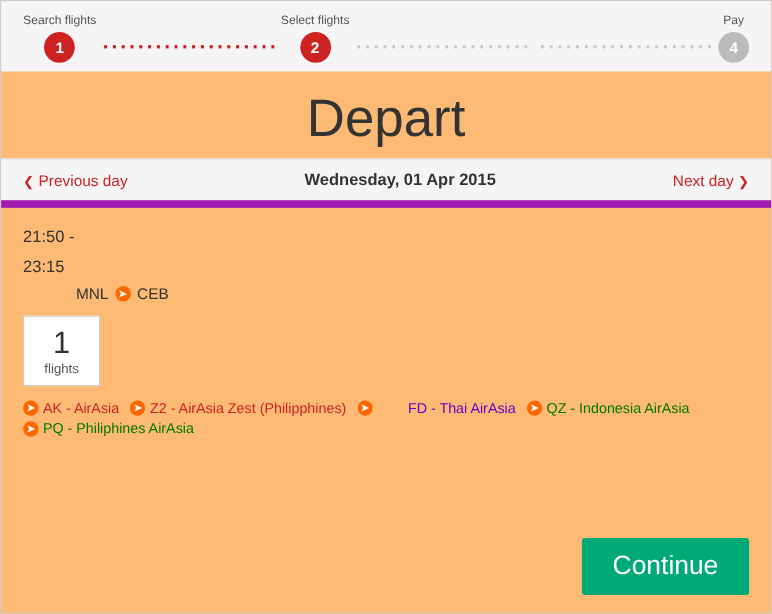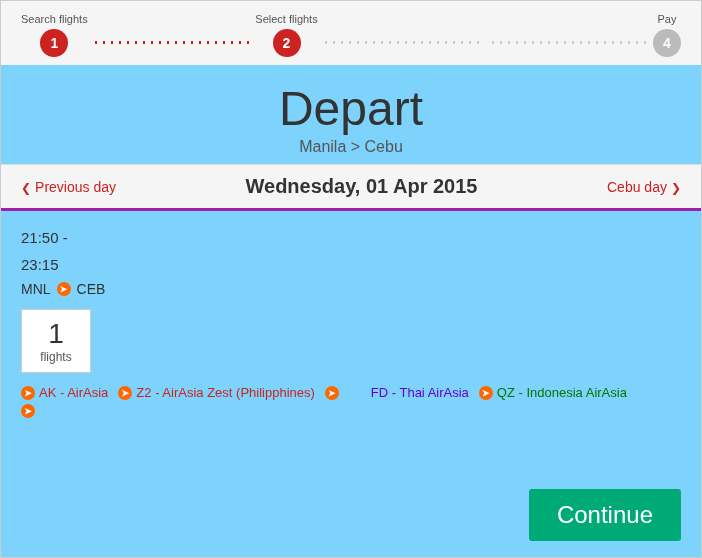--- a/index.html
+++ b/index.html
@@ -7,21 +7,21 @@
       font-family: Arial, sans-serif;
       background: #f0f0f0;
       display: flex;
       justify-content: center;
       align-items: center;
       min-height: 100vh;
     }
     .container {
       width: 702px;
       min-height: 558px;
-      background: #7dd3fc;
+      background: #fdba74;
       border: 1px solid #ccc;
       display: flex;
       flex-direction: column;
     }
     
     .progress-bar {
       background: #f5f5f5;
       padding: 12px 20px 8px 20px;
       display: flex;
       align-items: center;
@@ -85,56 +85,57 @@
       color: #555;
       margin-top: 2px;
     }
     
     .date-nav {
       display: flex;
       justify-content: space-between;
       align-items: center;
       padding: 10px 20px;
       border-top: 1px solid #ddd;
-      border-bottom: 3px solid #a21caf;
+      border-bottom: 7px solid #a21caf;
       background: #f5f5f5;
     }
     .nav-btn {
       color: #cc2222;
       font-size: 14px;
       cursor: pointer;
       display: flex;
       align-items: center;
       gap: 4px;
     }
     .nav-arrow-left::before { content: '❮'; font-size: 12px; }
     .nav-arrow-right::after { content: '❯'; font-size: 12px; }
     .date-label {
       font-weight: bold;
-      font-size: 20px;
+      font-size: 15px;
       color: #333;
     }
     
     .flight-content {
       padding: 16px 20px;
       flex: 1;
     }
     .flight-time {
       font-size: 15px;
       color: #333;
       line-height: 1.4;
       margin-bottom: 6px;
     }
     .flight-route {
       display: flex;
       align-items: center;
       gap: 6px;
       font-size: 14px;
       color: #333;
       margin-bottom: 12px;
+      margin-left: 48px;
     }
     .orange-circle {
       width: 14px;
       height: 14px;
       border-radius: 50%;
       background: #ff6600;
       display: inline-flex;
       align-items: center;
       justify-content: center;
       color: white;
@@ -222,31 +223,30 @@
     <div class="step-group">
       <span class="step-label">Pay</span>
       <div class="step-circle inactive">
         <span>4</span>
       </div>
     </div>
   </div>
 
   <div class="title-area">
     <div class="title-depart">Depart</div>
-    <div class="title-route">Manila &gt; Cebu</div>
   </div>
 
   <div class="date-nav">
     <div class="nav-btn">
       <span class="nav-arrow-left"></span>
       <span>Previous day</span>
     </div>
     <div class="date-label">Wednesday, 01 Apr 2015</div>
     <div class="nav-btn">
-      <span>Cebu day</span>
+      <span>Next day</span>
       <span class="nav-arrow-right"></span>
     </div>
   </div>
 
   <div class="flight-content">
     <div class="flight-time">21:50 -</div>
     <div class="flight-time">23:15</div>
     <div class="flight-route">
       <span>MNL</span>
       <span class="orange-circle">➤</span>
@@ -270,20 +270,21 @@
         <span class="airline-text-purple">FD - Thai AirAsia</span>
       </div>
       <div class="airline-item">
         <span class="orange-circle">➤</span>
         <span class="airline-text-green">QZ - Indonesia AirAsia</span>
       </div>
     </div>
     <div class="airlines" style="margin-top:2px;">
       <div class="airline-item">
         <span class="orange-circle">➤</span>
+        <span class="airline-text-green">PQ - Philiphines AirAsia</span>
       </div>
     </div>
   </div>
 
   <div class="footer">
     <button class="continue-btn">Continue</button>
   </div>
 
 </div>
 

